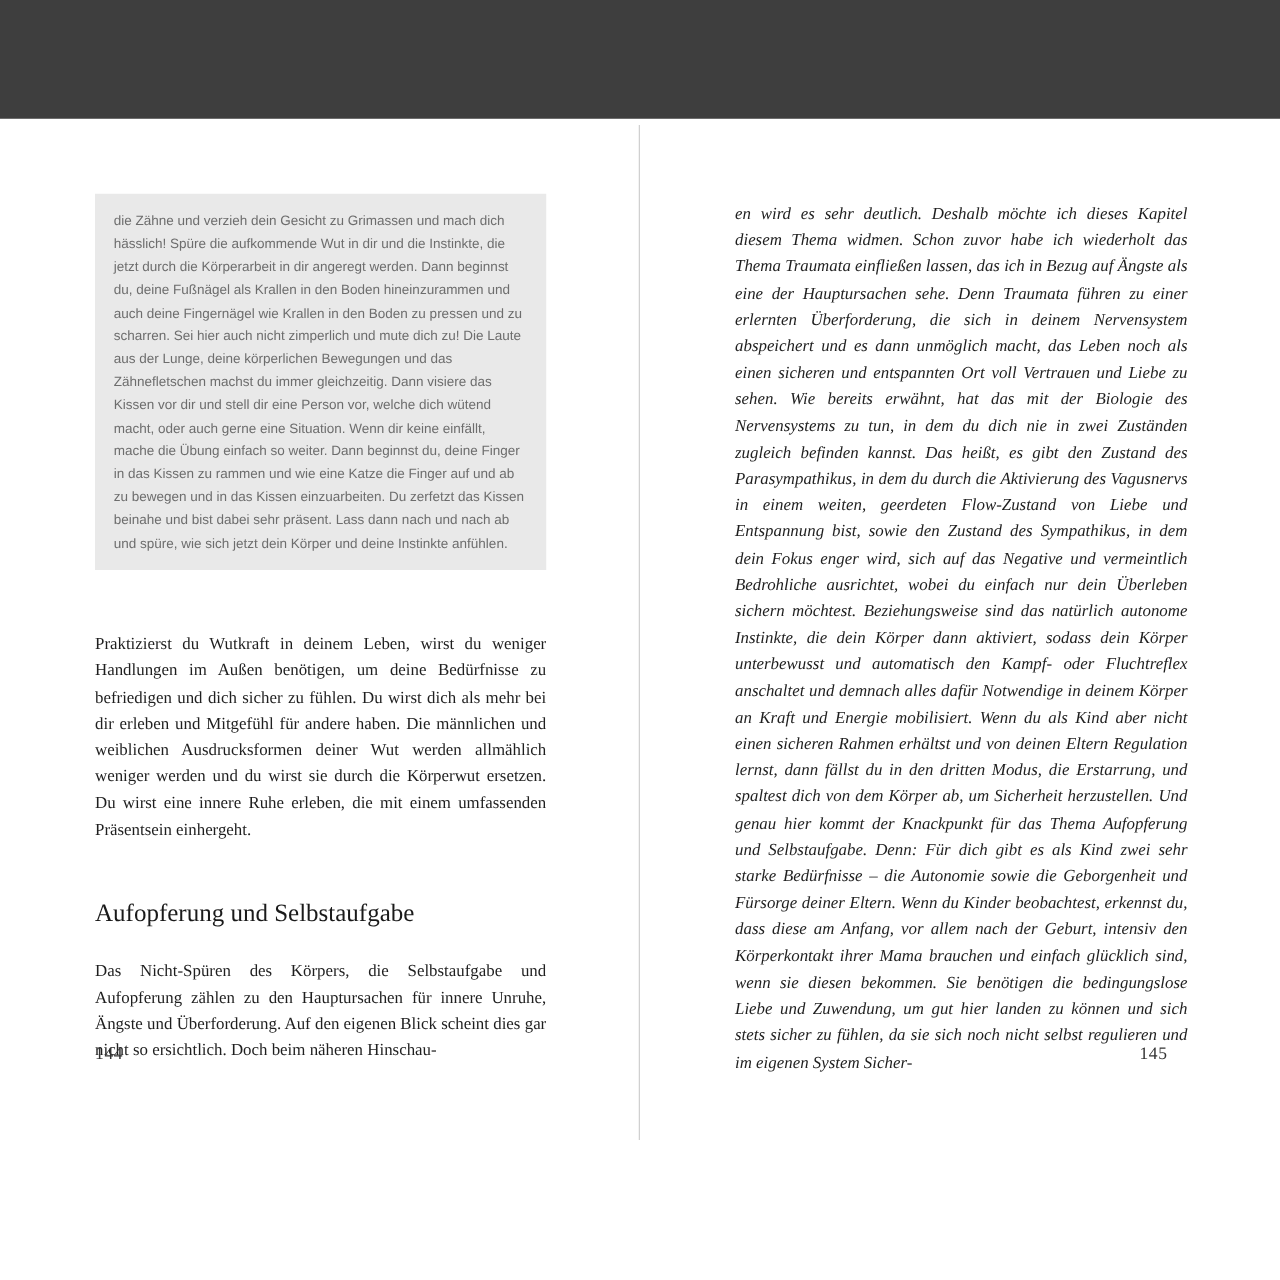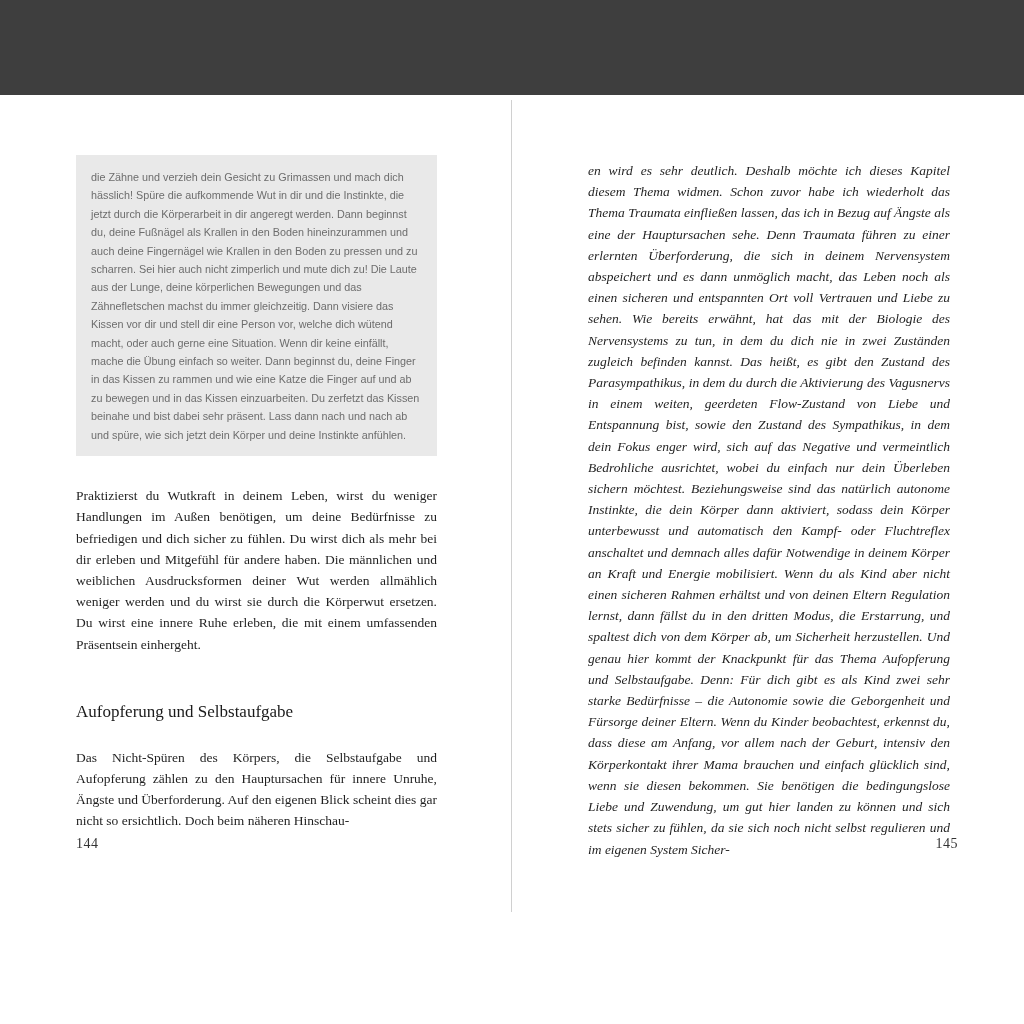--- a/index.html
+++ b/index.html
@@ -63,38 +63,38 @@
     text-align: left;
   }
   .body-par {
     margin: 0;
     font-size: 13.5px;
     line-height: 21.2px;
     text-align: justify;
     hyphens: auto;
     -webkit-hyphens: auto;
   }
-  .p1 { margin-top: 29px; }
+  .p1 { margin-top: 48px; }
   .p2 { margin-top: 24px; }
   .heading {
     margin: 46px 0 0 0;
     font-weight: 400;
-    font-size: 17px;
+    font-size: 20px;
     line-height: 22px;
     color: #1a1a1a;
   }
   .pagenum {
     position: absolute;
     top: 836px;
     font-size: 14px;
     letter-spacing: 0.5px;
     color: #333333;
   }
   .pagenum-left  { left: 76px; }
-  .pagenum-right { right: 66px; margin-left: 15px; }
+  .pagenum-right { right: 90px; margin-left: 15px; }
 </style>
 </head>
 <body>
 
 <div class="screen">
 
   <div class="top-band"></div>
 
   <div class="gutter"></div>
 

